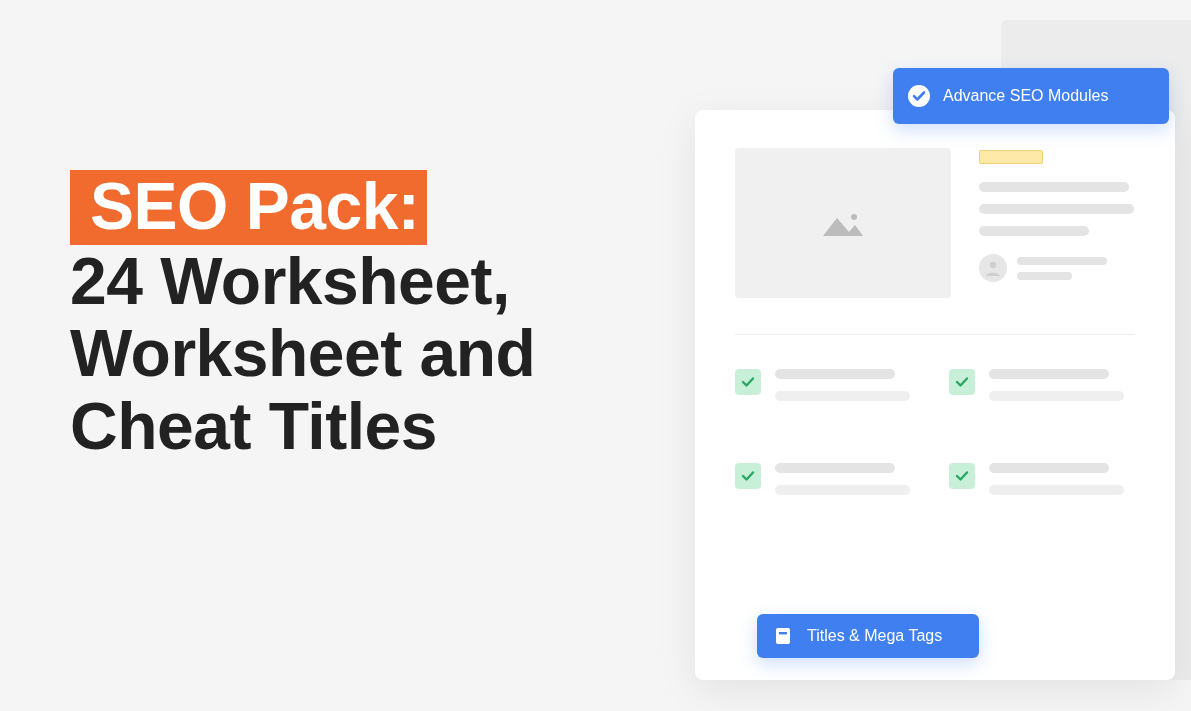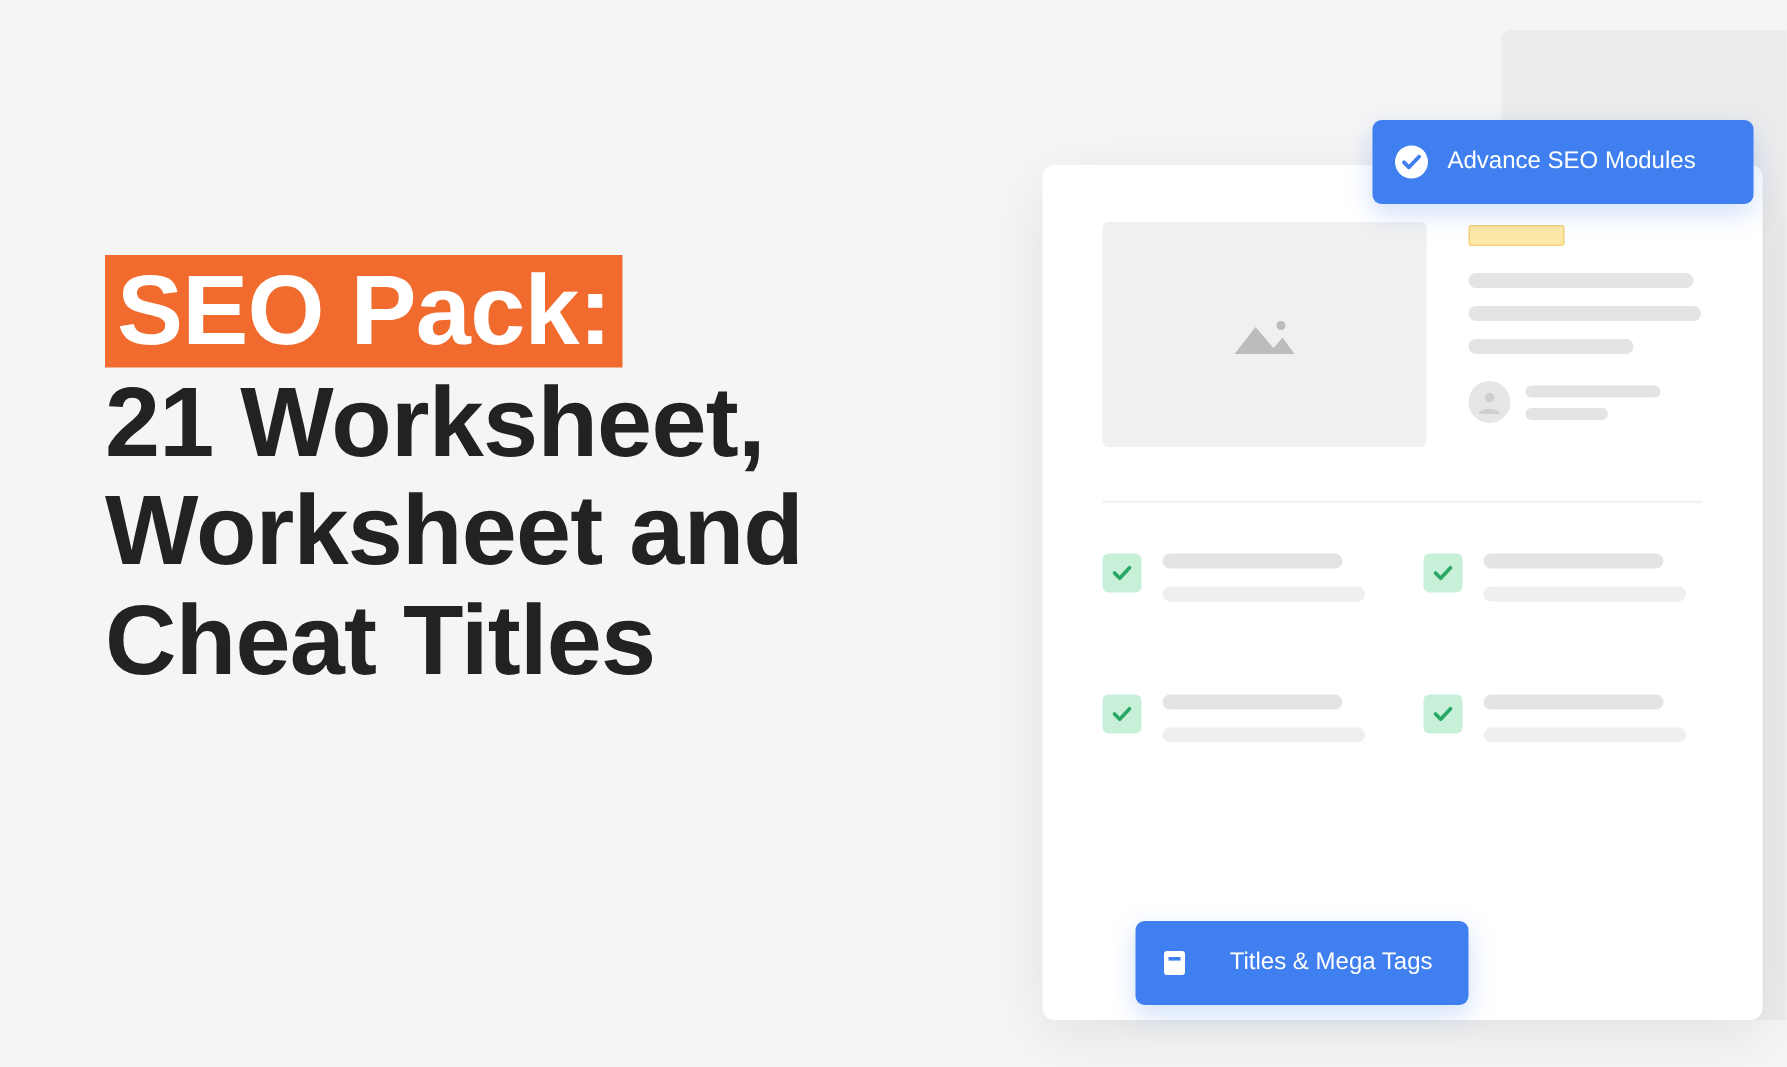--- a/index.html
+++ b/index.html
@@ -20,21 +20,21 @@
   .hero h1 {
     font-size: 66px;
     font-weight: 700;
     line-height: 1.1;
     color: #222;
     letter-spacing: -0.5px;
   }
   .highlight {
     background: #f16b2e;
     color: #fff;
-    padding: 0 8px 2px 8px;
+    padding: 0 8px 2px 20px;
     display: inline-block;
   }
   .bg-panel {
     position: absolute;
     right: -10px;
     top: 20px;
     width: 200px;
     height: 660px;
     background: #ececec;
     border-radius: 6px;
@@ -150,48 +150,47 @@
     align-items: center;
     gap: 12px;
     padding: 0 24px 0 14px;
     font-size: 16px;
     font-weight: 500;
     height: 54px;
     box-shadow: 0 6px 18px rgba(63,127,240,0.25);
   }
   .badge.top {
     right: 22px;
-    top: 80px;
+    top: 68px;
     height: 56px;
-    width: 254px;
+    width: 276px;
   }
   .badge.bottom {
     left: 757px;
     top: 614px;
     width: 222px;
-    height: 56px;
-    justify-content: space-between;
+    height: 44px;
   }
   .badge .bicon {
     width: 24px;
     height: 24px;
     display: flex;
     align-items: center;
     justify-content: center;
   }
 </style>
 </head>
 <body>
 
 <div class="bg-panel"></div>
 
 <div class="hero">
   <h1>
     <span class="highlight">SEO Pack:</span><br>
-    <span>21 Worksheet,</span><br>
+    <span>24 Worksheet,</span><br>
     <span>Worksheet and</span><br>
     <span>Cheat Titles</span>
   </h1>
 </div>
 
 <div class="card">
   <div class="card-top">
     <div class="thumb">
       <svg width="48" height="34" viewBox="0 0 48 34">
         <path d="M4 30 L18 12 L30 26 L36 19 L44 30 Z" fill="#bcbcbc"></path>

